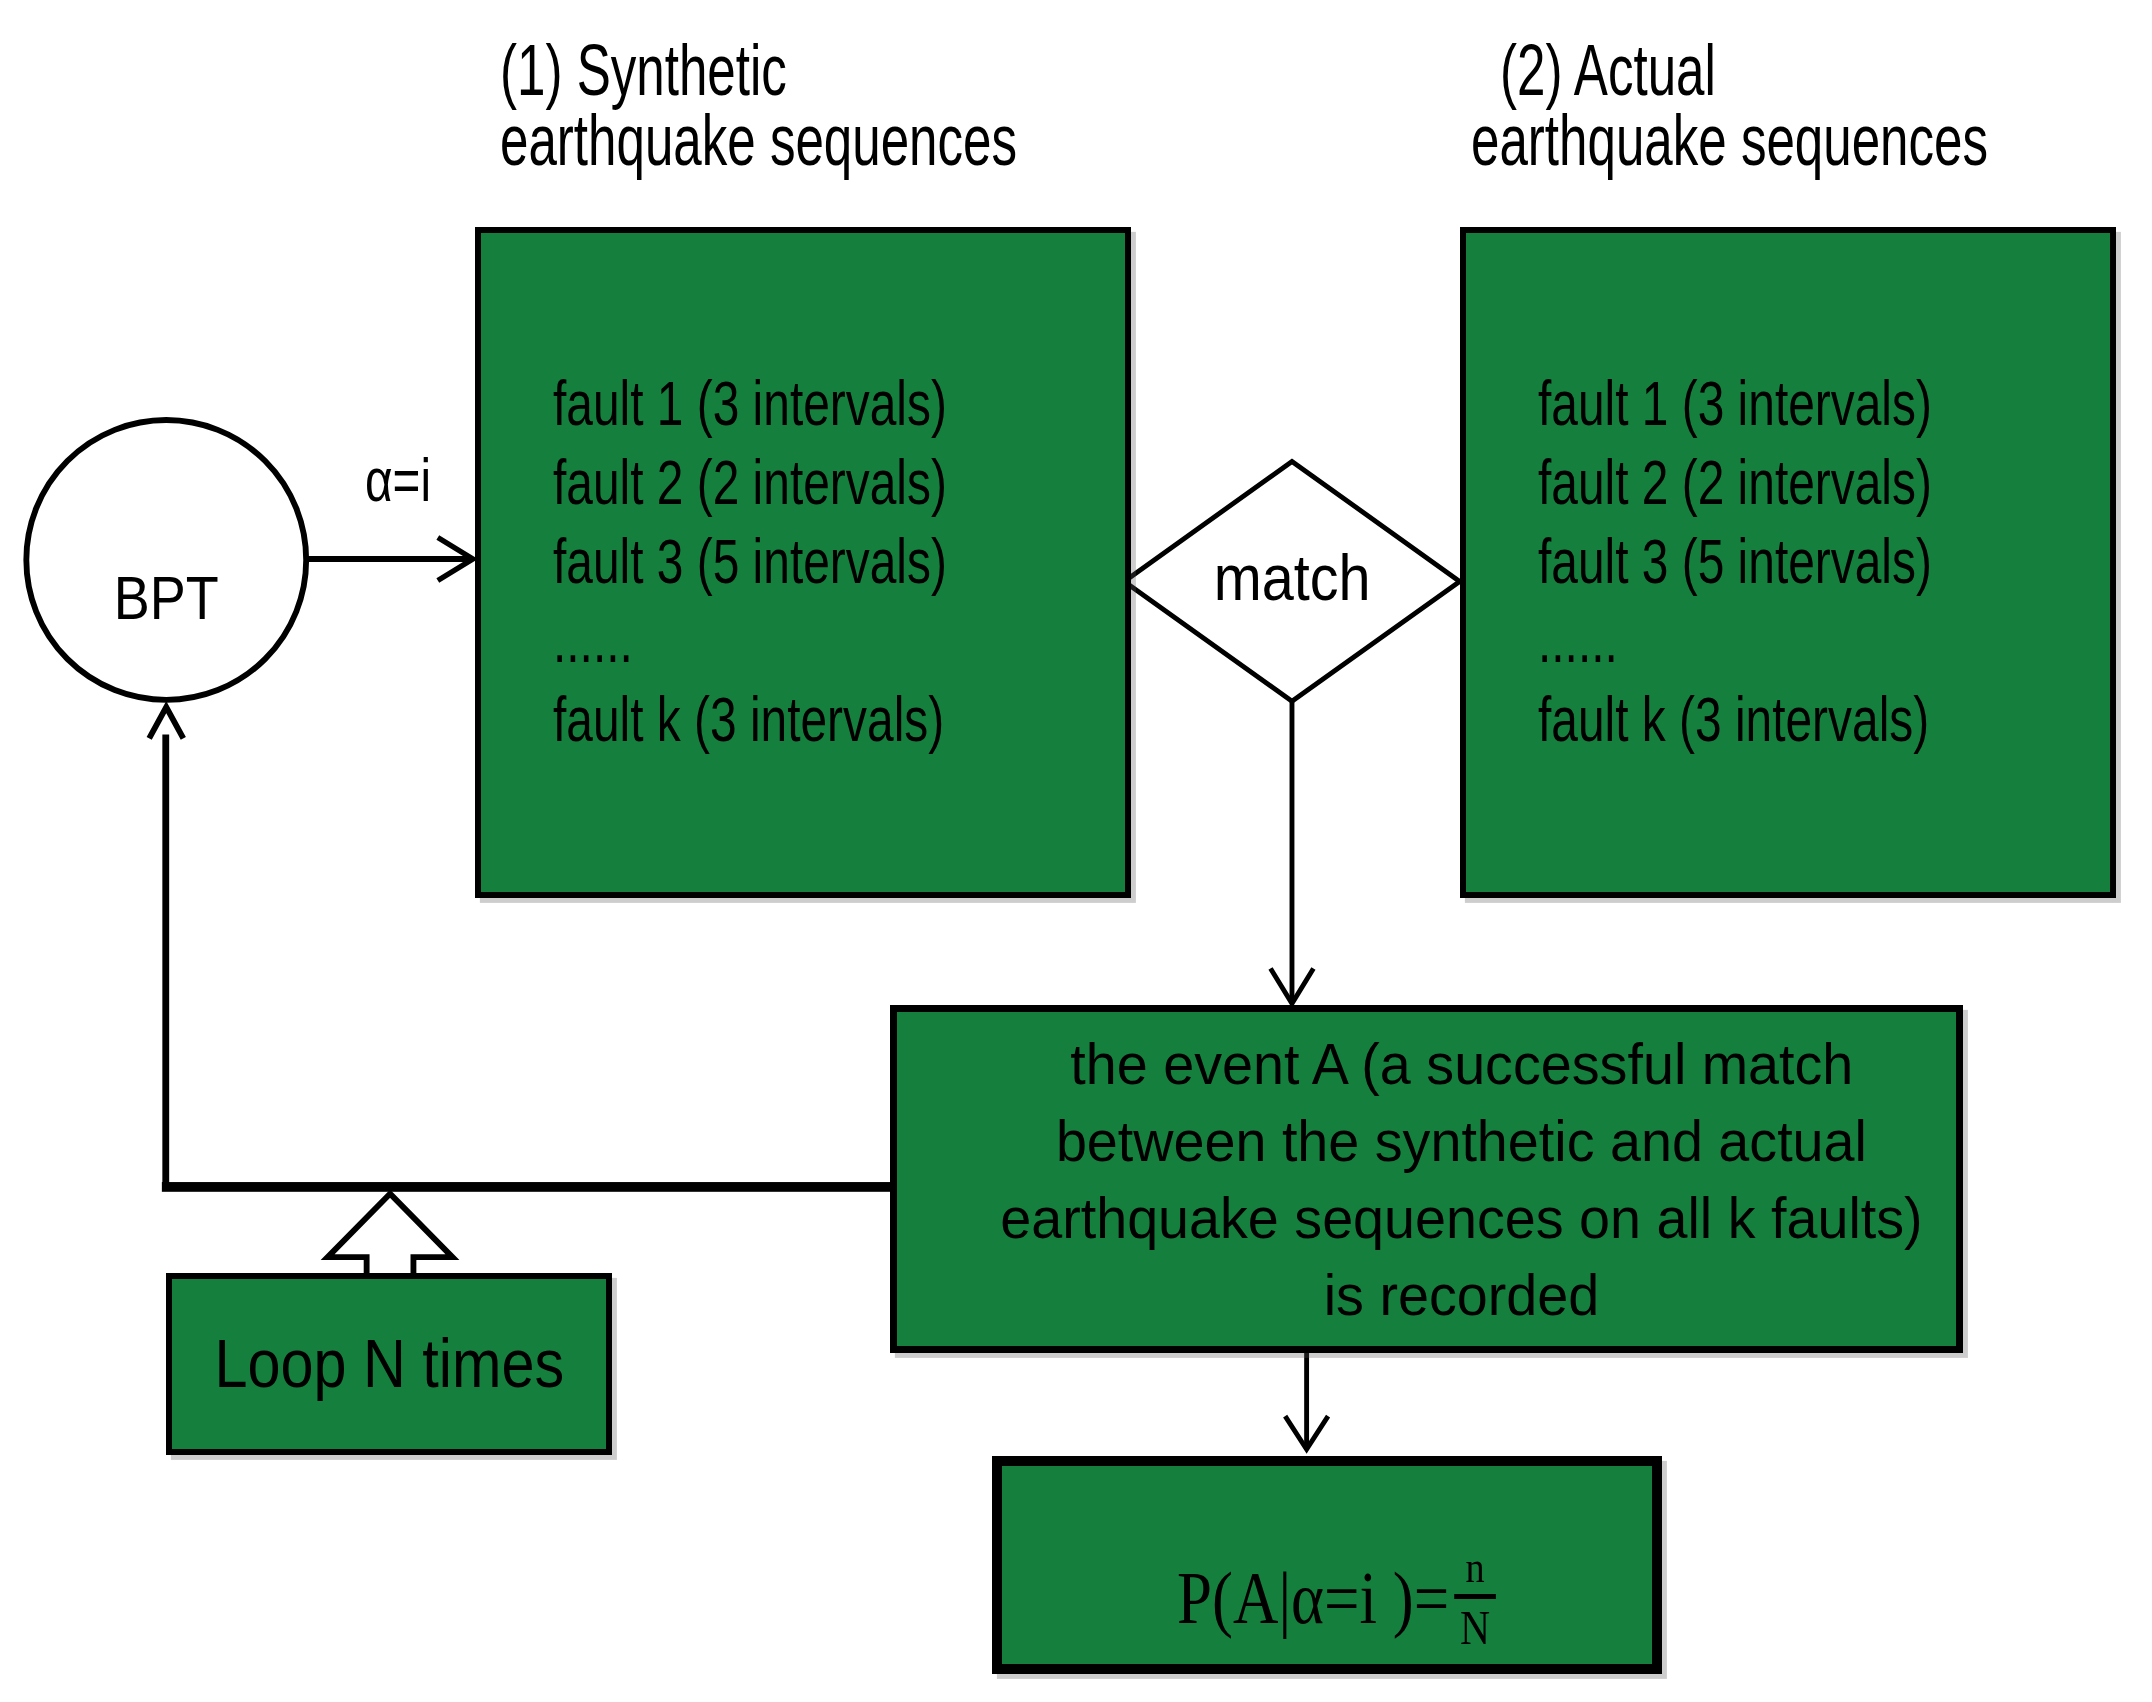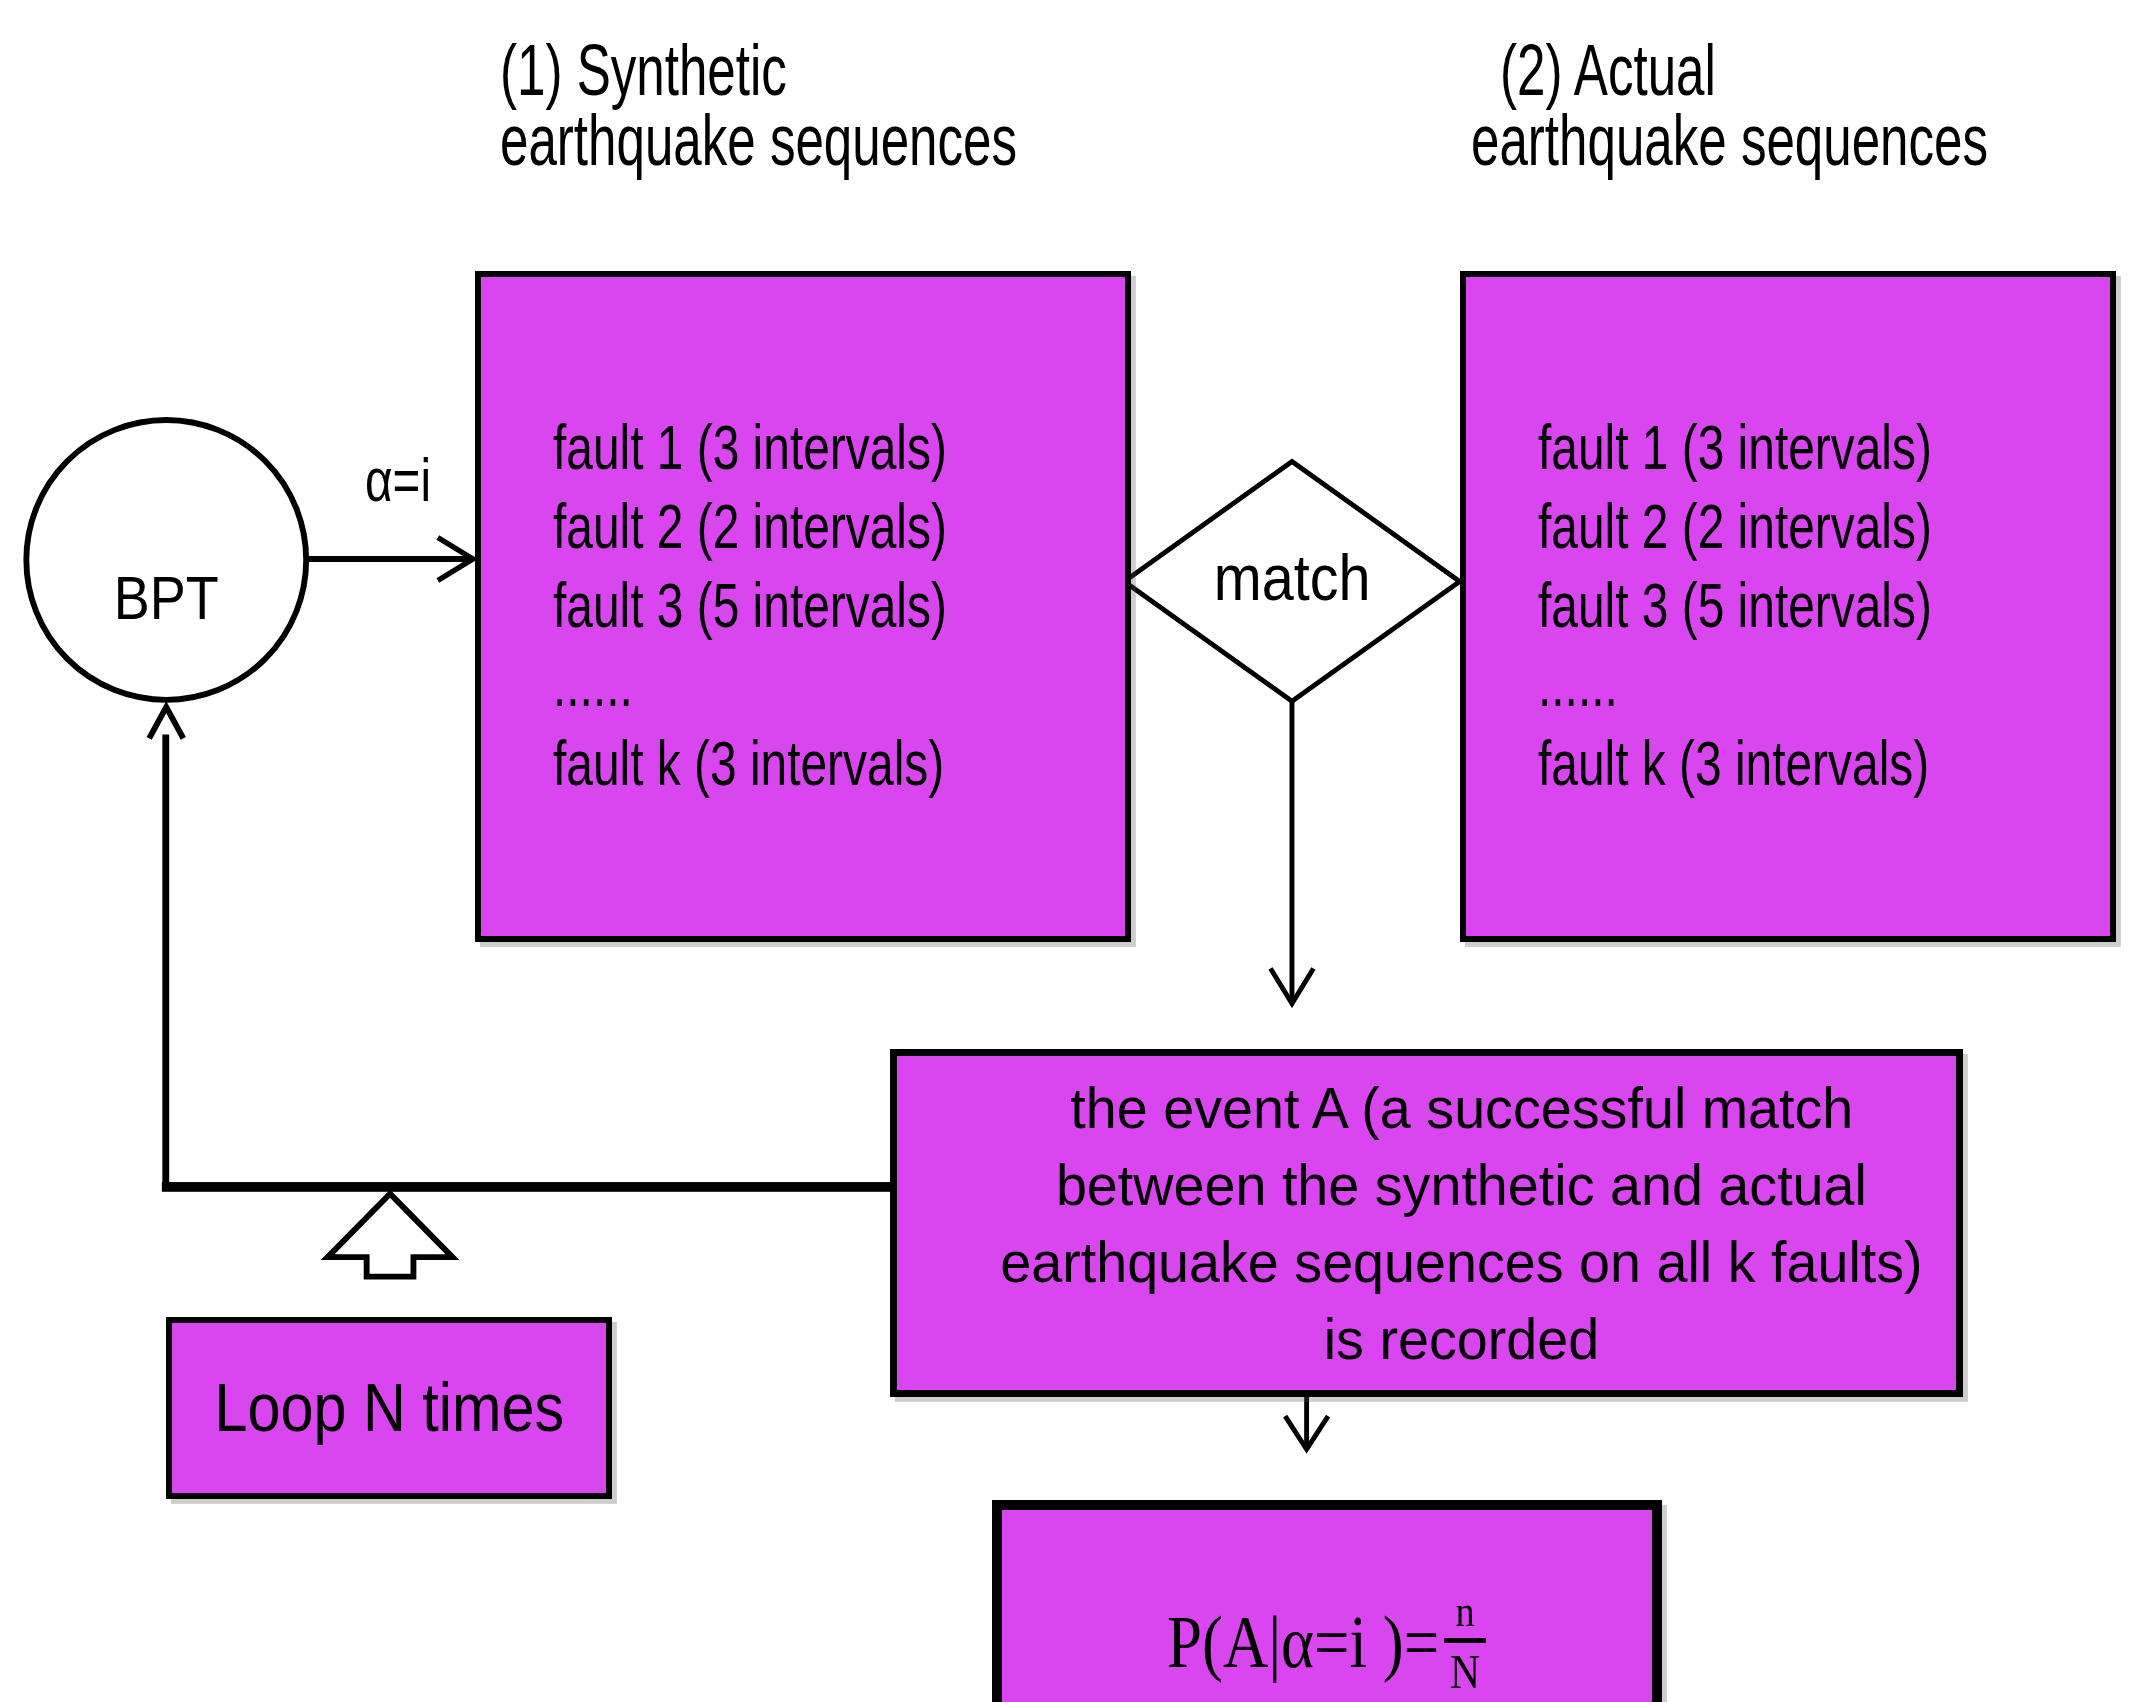--- a/index.html
+++ b/index.html
@@ -9,24 +9,23 @@
     background:#ffffff;
     font-family:"Liberation Sans", sans-serif;
     color:#000;
     overflow:hidden;
   }
   .abs{position:absolute;}
   svg.layer{position:absolute;left:0;top:0;}
   .box{
     position:absolute;
     box-sizing:border-box;
-    background:#d946ef;
+    background:#15803d;
     border:6.8px solid #000;
     box-shadow:4.9px 4.9px 0 rgba(90,90,90,0.30);
-    margin-top:44px;
   }
   .nowrap{white-space:nowrap;}
   .cx{display:inline-block;transform-origin:left center;}
   .cxc{display:inline-block;transform-origin:center center;}
   
   .hdr{font-size:73px;line-height:70px;font-weight:400;}
   .hdr .cx{transform:scaleX(0.70);}
   
   .faults{position:absolute;left:72px;top:131px;font-size:63px;line-height:79px;}
   .faults .cx{transform:scaleX(0.76);}
@@ -125,21 +124,21 @@
   <div class="box" style="left:890px;top:1005px;width:1073px;height:348px;border-width:7.8px;">
     <div class="eventtext nowrap" style="position:absolute;left:0;top:12.7px;width:1057px;">
       <div><span class="cxc">the event A (a successful match</span></div>
       <div><span class="cxc">between the synthetic and actual</span></div>
       <div><span class="cxc">earthquake sequences on all k faults)</span></div>
       <div><span class="cxc">is recorded</span></div>
     </div>
   </div>
 
   <div class="box" style="left:992px;top:1456px;width:670px;height:218px;border-width:10.7px;">
-    <div class="frow" style="position:absolute;left:0;top:72px;width:649px;height:121px;">
+    <div class="frow" style="position:absolute;left:0;top:72px;width:649px;height:121px;padding-left:10px;">
       <div class="fscale">
         <span class="fprefix">P(A|α=i )=</span>
         <span class="frac">
           <span class="num">n</span>
           <span class="bar"></span>
           <span class="den">N</span>
         </span>
       </div>
     </div>
   </div>

